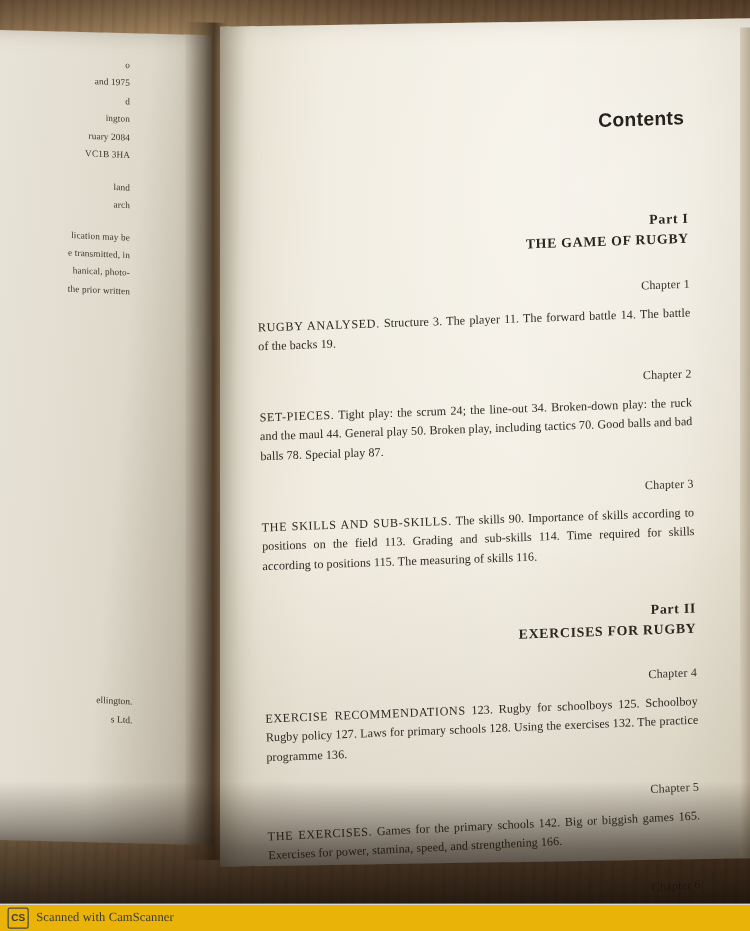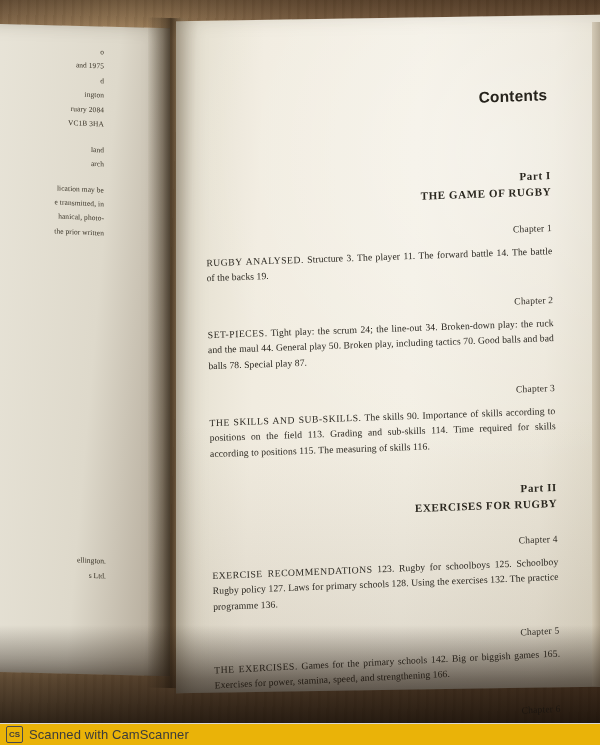--- a/index.html
+++ b/index.html
@@ -236,22 +236,22 @@
     font-family: "Liberation Sans", sans-serif;
     font-size: 8px;
     font-weight: bold;
     color: #3c3c3c;
     display: flex;
     align-items: center;
     justify-content: center;
     margin-right: 6px;
   }
   .cs-text {
-    font-family: Liberation Sans, sans-serif;
-    font-size: 13px;
+    font-family: Liberation Serif, serif;
+    font-size: 10px;
     color: #3b3b3b;
     letter-spacing: .1px;
   }
 </style>
 </head>
 <body>
 
 <div class="photo">
   <div class="desk"></div>
   <div class="desk-grain"></div>

